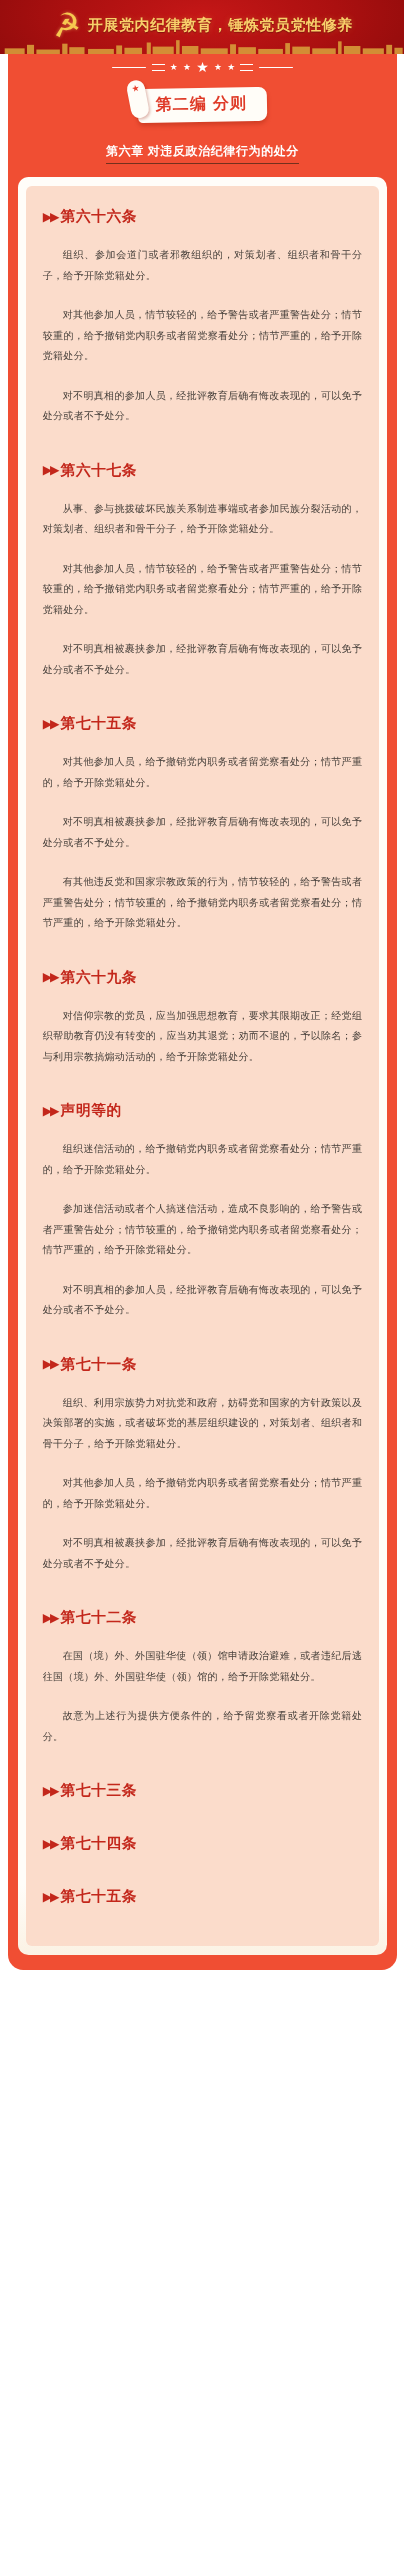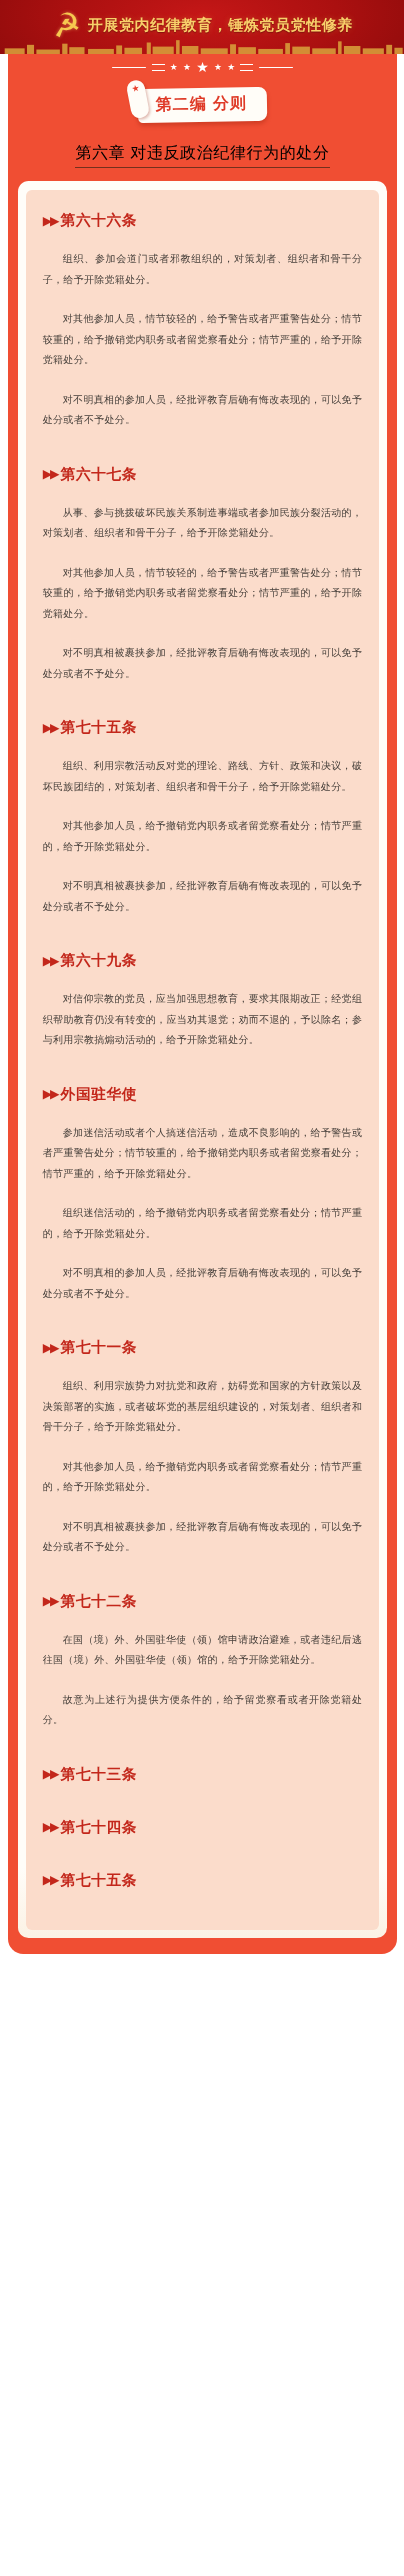--- a/index.html
+++ b/index.html
@@ -66,21 +66,21 @@
     transform:rotate(-10deg);
     display:flex;justify-content:center;
   }
   .badge-curl .curl-star{color:#e8402d;font-size:8.8px;margin-top:2.9px;}
   .badge-label{
     font-size:16px;font-weight:bold;color:#df3a27;letter-spacing:1.2px;white-space:nowrap;
   }
   
   .chapter-row{display:flex;justify-content:center;margin-top:21px;}
   .chapter-title{
-    font-size:16px;font-weight:normal;color:#000000;
+    font-size:12px;font-weight:bold;color:#ffffff;
     letter-spacing:0.6px;
     padding-bottom:3.5px;
     border-bottom:1.8px solid #74301d;
     white-space:nowrap;
   }
   
   .card{
     margin:13px 9.4px 0;
     background:linear-gradient(#fffdf9 0%, #fffdf9 96%, #fbf2e4 100%);
     border-radius:10.6px;
@@ -195,38 +195,38 @@
             </h3>
             <p class="body-text">从事、参与挑拨破坏民族关系制造事端或者参加民族分裂活动的，对策划者、组织者和骨干分子，给予开除党籍处分。</p>
             <p class="body-text">对其他参加人员，情节较轻的，给予警告或者严重警告处分；情节较重的，给予撤销党内职务或者留党察看处分；情节严重的，给予开除党籍处分。</p>
             <p class="body-text">对不明真相被裹挟参加，经批评教育后确有悔改表现的，可以免予处分或者不予处分。</p>
           </section>
           <section class="article">
             <h3 class="article-title">
               <span class="arrows">▶▶</span>
               <span>第七十五条</span>
             </h3>
-            <p class="body-text">组织、利用宗教活动反对党的理论、路线、方针、政策和决议，破坏民族团结的，对策划者、组织者和骨干分子，给予开除党籍处分。</p>
             <p class="body-text">对其他参加人员，给予撤销党内职务或者留党察看处分；情节严重的，给予开除党籍处分。</p>
             <p class="body-text">对不明真相被裹挟参加，经批评教育后确有悔改表现的，可以免予处分或者不予处分。</p>
+            <p class="body-text">有其他违反党和国家宗教政策的行为，情节较轻的，给予警告或者严重警告处分；情节较重的，给予撤销党内职务或者留党察看处分；情节严重的，给予开除党籍处分。</p>
           </section>
           <section class="article">
             <h3 class="article-title">
               <span class="arrows">▶▶</span>
               <span>第六十九条</span>
             </h3>
             <p class="body-text">对信仰宗教的党员，应当加强思想教育，要求其限期改正；经党组织帮助教育仍没有转变的，应当劝其退党；劝而不退的，予以除名；参与利用宗教搞煽动活动的，给予开除党籍处分。</p>
           </section>
           <section class="article">
             <h3 class="article-title">
               <span class="arrows">▶▶</span>
-              <span>外国驻华使</span>
-            </h3>
+              <span>声明等的</span>
+            </h3>
+            <p class="body-text">组织迷信活动的，给予撤销党内职务或者留党察看处分；情节严重的，给予开除党籍处分。</p>
             <p class="body-text">参加迷信活动或者个人搞迷信活动，造成不良影响的，给予警告或者严重警告处分；情节较重的，给予撤销党内职务或者留党察看处分；情节严重的，给予开除党籍处分。</p>
-            <p class="body-text">组织迷信活动的，给予撤销党内职务或者留党察看处分；情节严重的，给予开除党籍处分。</p>
             <p class="body-text">对不明真相的参加人员，经批评教育后确有悔改表现的，可以免予处分或者不予处分。</p>
           </section>
           <section class="article">
             <h3 class="article-title">
               <span class="arrows">▶▶</span>
               <span>第七十一条</span>
             </h3>
             <p class="body-text">组织、利用宗族势力对抗党和政府，妨碍党和国家的方针政策以及决策部署的实施，或者破坏党的基层组织建设的，对策划者、组织者和骨干分子，给予开除党籍处分。</p>
             <p class="body-text">对其他参加人员，给予撤销党内职务或者留党察看处分；情节严重的，给予开除党籍处分。</p>
             <p class="body-text">对不明真相被裹挟参加，经批评教育后确有悔改表现的，可以免予处分或者不予处分。</p>

